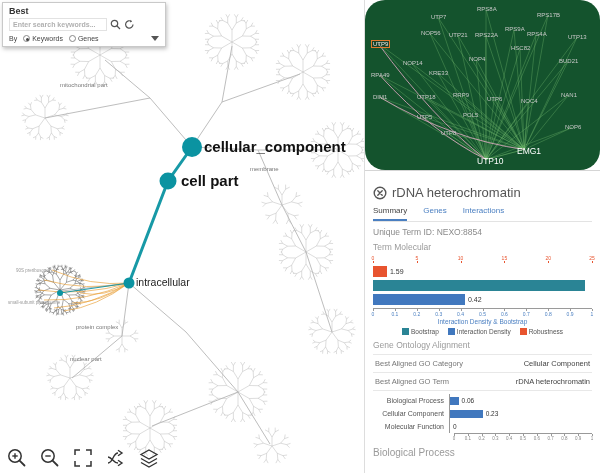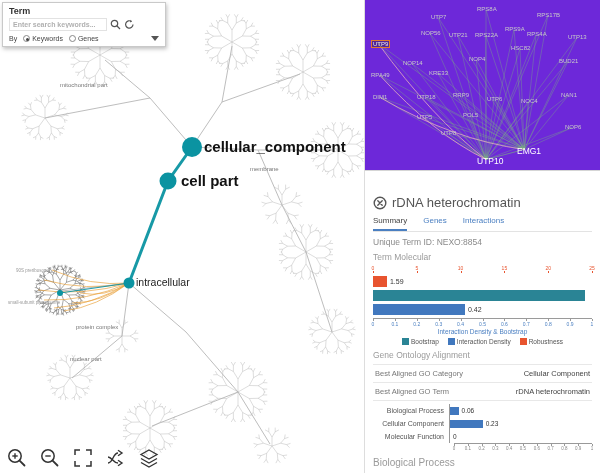--- a/index.html
+++ b/index.html
@@ -33,29 +33,29 @@
   .radio-wrap{display:inline-flex;align-items:center;gap:2px;cursor:pointer;}
   .radio{width:7px;height:7px;border:1px solid #888;border-radius:50%;display:inline-block;position:relative;background:#fff;}
   .radio.checked::after{content:"";position:absolute;left:1.5px;top:1.5px;width:3px;height:3px;border-radius:50%;background:#444;}
   .corner-arrow{margin-left:auto;width:0;height:0;border-left:4px solid transparent;border-right:4px solid transparent;border-top:5px solid #555;cursor:pointer;}
 
   
   .zoom-toolbar{position:absolute;left:6px;bottom:4px;display:flex;gap:11px;align-items:center;z-index:5;}
   .zoom-btn{cursor:pointer;display:inline-flex;}
 
   
-  .network-panel{position:absolute;left:365px;top:0;width:235px;height:170px;background:#6d28d9;overflow:hidden;}
+  .network-panel{position:absolute;left:365px;top:0;width:235px;height:170px;background:#14532d;overflow:hidden;border-radius:20px;}
   #net-svg{position:absolute;left:0;top:0;}
   #net-labels{position:absolute;left:0;top:0;width:235px;height:170px;}
   .net-lbl{position:absolute;font-size:6px;color:#c9c9c9;white-space:nowrap;cursor:pointer;}
   .net-lbl.hub{font-size:8.5px;color:#fff;}
   .net-lbl.orange-box{border:1px solid #e07a2e;padding:0 1px;color:#ececec;background:rgba(30,30,30,.35);}
 
   
-  .detail-panel{position:absolute;left:365px;top:170px;width:235px;height:303px;background:#fff;border-top:1px solid #d5d5d5;padding:22px 8px 0;overflow:hidden;}
+  .detail-panel{position:absolute;left:365px;top:170px;width:235px;height:303px;background:#fff;border-top:1px solid #d5d5d5;padding:12px 8px 0;overflow:hidden;}
   .detail-header{display:flex;align-items:center;gap:5px;padding:2px 0 4px;}
   .close-btn{display:inline-flex;cursor:pointer;}
   .detail-title{font-size:13px;color:#555;}
   .tabs{display:flex;gap:16px;border-bottom:1px solid #e3e3e3;padding:2px 0 0;}
   .tab{font-size:8px;color:#4a7fc1;cursor:pointer;padding-bottom:4px;}
   .tab.active{color:#444;border-bottom:2px solid #4a7fc1;}
   .term-id{font-size:8.5px;color:#8a8a8a;padding:5px 0 1px;}
   .sec-heading{font-size:8.5px;color:#9a9a9a;padding:4px 0 2px;}
   .big-heading{font-size:10px;padding-top:6px;}
 
@@ -137,21 +137,21 @@
     <span class="t-lbl lbl-pc">protein complex</span>
     <span class="t-lbl lbl-np">nuclear part</span>
     <span class="t-lbl tiny lbl-c1">90S preribosome</span>
     <span class="t-lbl tiny lbl-c2">small-subunit processome</span>
 
     <span class="t-big lbl-cc">cellular_component</span>
     <span class="t-big lbl-cp">cell part</span>
     <span class="t-big lbl-ic">intracellular</span>
 
     <div class="search-card">
-      <div class="nexo-title">Term</div>
+      <div class="nexo-title">Best</div>
       <div class="search-row">
         <input class="search-input" type="text" placeholder="Enter search keywords..." style="">
         <span class="icon-btn">
           <svg width="11" height="11" viewBox="0 0 11 11">
               <circle cx="4.5" cy="4.5" r="3.2" fill="none" stroke="#555" stroke-width="1.2"></circle>
               <line x1="7" y1="7" x2="10" y2="10" stroke="#555" stroke-width="1.3"></line>
             </svg>
         </span>
         <span class="icon-btn">
           <svg width="11" height="11" viewBox="0 0 11 11" fill="none" stroke="#555" stroke-width="1.2">

